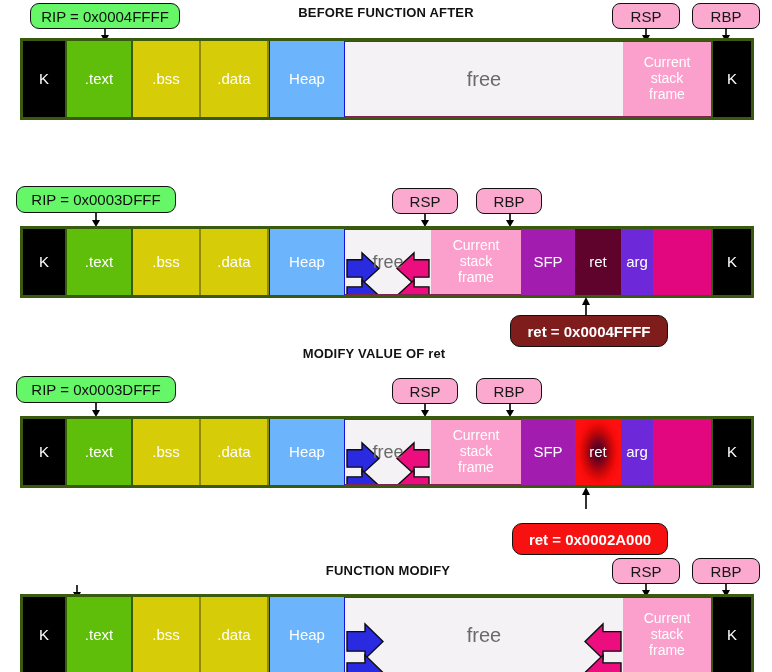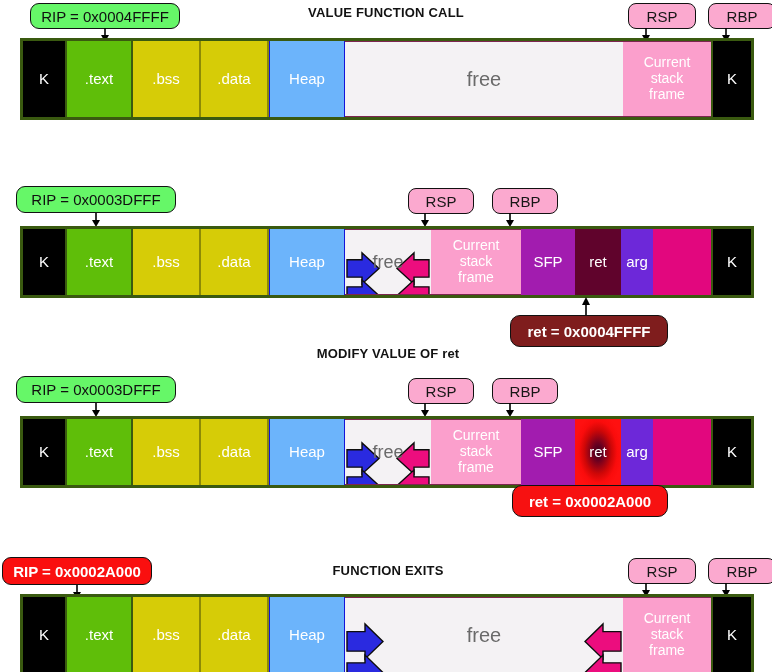--- a/index.html
+++ b/index.html
@@ -87,34 +87,34 @@
     display:flex;
     align-items:center;
     justify-content:center;
     border-radius:9px;
     font-size:15px;
     white-space:nowrap;
     border:1px solid #111111;
   }
   .pill.rip-green{background:#66f768;color:#101010;}
   .pill.rip-red{background:#fa0f0f;color:#ffffff;font-weight:bold;}
-  .pill.reg{background:#fba9cf;color:#161616;border-radius:8px;margin-left:16px;}
+  .pill.reg{background:#fba9cf;color:#161616;border-radius:8px;}
   .pill.ret-dark{background:#7f1d1d;color:#ffffff;font-weight:bold;border-radius:10px;}
   .pill.ret-red{background:#f71111;color:#ffffff;font-weight:bold;border-radius:10px;}
 
   
   .conn{position:absolute;pointer-events:none;}
   .conn svg{display:block;}
 </style>
 </head>
 <body>
 
 <div class="stage">
 
-  <div class="sec-title" style="left:276px;top:5px;width:220px;">VALUE FUNCTION CALL</div>
+  <div class="sec-title" style="left:276px;top:5px;width:220px;">BEFORE FUNCTION AFTER</div>
 
   <div class="pill rip-green" style="left:30px;top:3px;width:150px;height:26px;border-radius:9px;">RIP = 0x0004FFFF</div>
 
   <div class="conn" style="left:98px;top:28px;">
     <svg width="14" height="14" viewBox="0 0 14 14">
       <path d="M7 0 L7 8" stroke="#000" stroke-width="1.6" fill="none"></path>
       <path d="M3 7 L11 7 L7 14 Z" fill="#000"></path>
     </svg>
   </div>
 
@@ -208,21 +208,21 @@
   </div>
 
   <div class="conn" style="left:579px;top:297px;">
     <svg width="14" height="22" viewBox="0 0 14 22">
       <path d="M7 22 L7 6" stroke="#000" stroke-width="1.6" fill="none"></path>
       <path d="M3 8 L11 8 L7 0 Z" fill="#000"></path>
     </svg>
   </div>
   <div class="pill ret-dark" style="left:510px;top:315px;width:158px;height:32px;">ret = 0x0004FFFF</div>
 
-  <div class="sec-title" style="left:278px;top:346px;width:220px;">MODIFY VALUE OF ret</div>
+  <div class="sec-title" style="left:264px;top:346px;width:220px;">MODIFY VALUE OF ret</div>
 
   <div class="pill rip-green" style="left:16px;top:376px;width:160px;height:27px;">RIP = 0x0003DFFF</div>
   <div class="conn" style="left:89px;top:403px;">
     <svg width="14" height="14" viewBox="0 0 14 14">
       <path d="M7 0 L7 8" stroke="#000" stroke-width="1.6" fill="none"></path>
       <path d="M3 7 L11 7 L7 14 Z" fill="#000"></path>
     </svg>
   </div>
 
   <div class="pill reg" style="left:392px;top:378px;width:66px;height:26px;">RSP</div>
@@ -275,25 +275,24 @@
     <div class="seg rest" style="flex:1 1 auto;"></div>
     <div class="seg endk" style="flex:0 0 40px;">K</div>
   </div>
 
   <div class="conn" style="left:579px;top:487px;">
     <svg width="14" height="22" viewBox="0 0 14 22">
       <path d="M7 22 L7 6" stroke="#000" stroke-width="1.6" fill="none"></path>
       <path d="M3 8 L11 8 L7 0 Z" fill="#000"></path>
     </svg>
   </div>
-  <div class="pill ret-red" style="left:512px;top:485px;width:156px;height:32px;">ret = 0x0002A000</div>
-
-  <div class="sec-title" style="left:278px;top:563px;width:220px;">FUNCTION EXITS</div>
-
-  <div class="pill rip-red" style="left:2px;top:557px;width:150px;height:28px;">RIP = 0x0002A000</div>
+  <div class="pill ret-red" style="left:512px;top:523px;width:156px;height:32px;">ret = 0x0002A000</div>
+
+  <div class="sec-title" style="left:278px;top:563px;width:220px;">FUNCTION MODIFY</div>
+
   <div class="conn" style="left:70px;top:585px;">
     <svg width="14" height="14" viewBox="0 0 14 14">
       <path d="M7 0 L7 8" stroke="#000" stroke-width="1.6" fill="none"></path>
       <path d="M3 7 L11 7 L7 14 Z" fill="#000"></path>
     </svg>
   </div>
 
   <div class="pill reg" style="left:612px;top:558px;width:68px;height:26px;">RSP</div>
   <div class="conn" style="left:639px;top:583px;">
     <svg width="14" height="14" viewBox="0 0 14 14">

